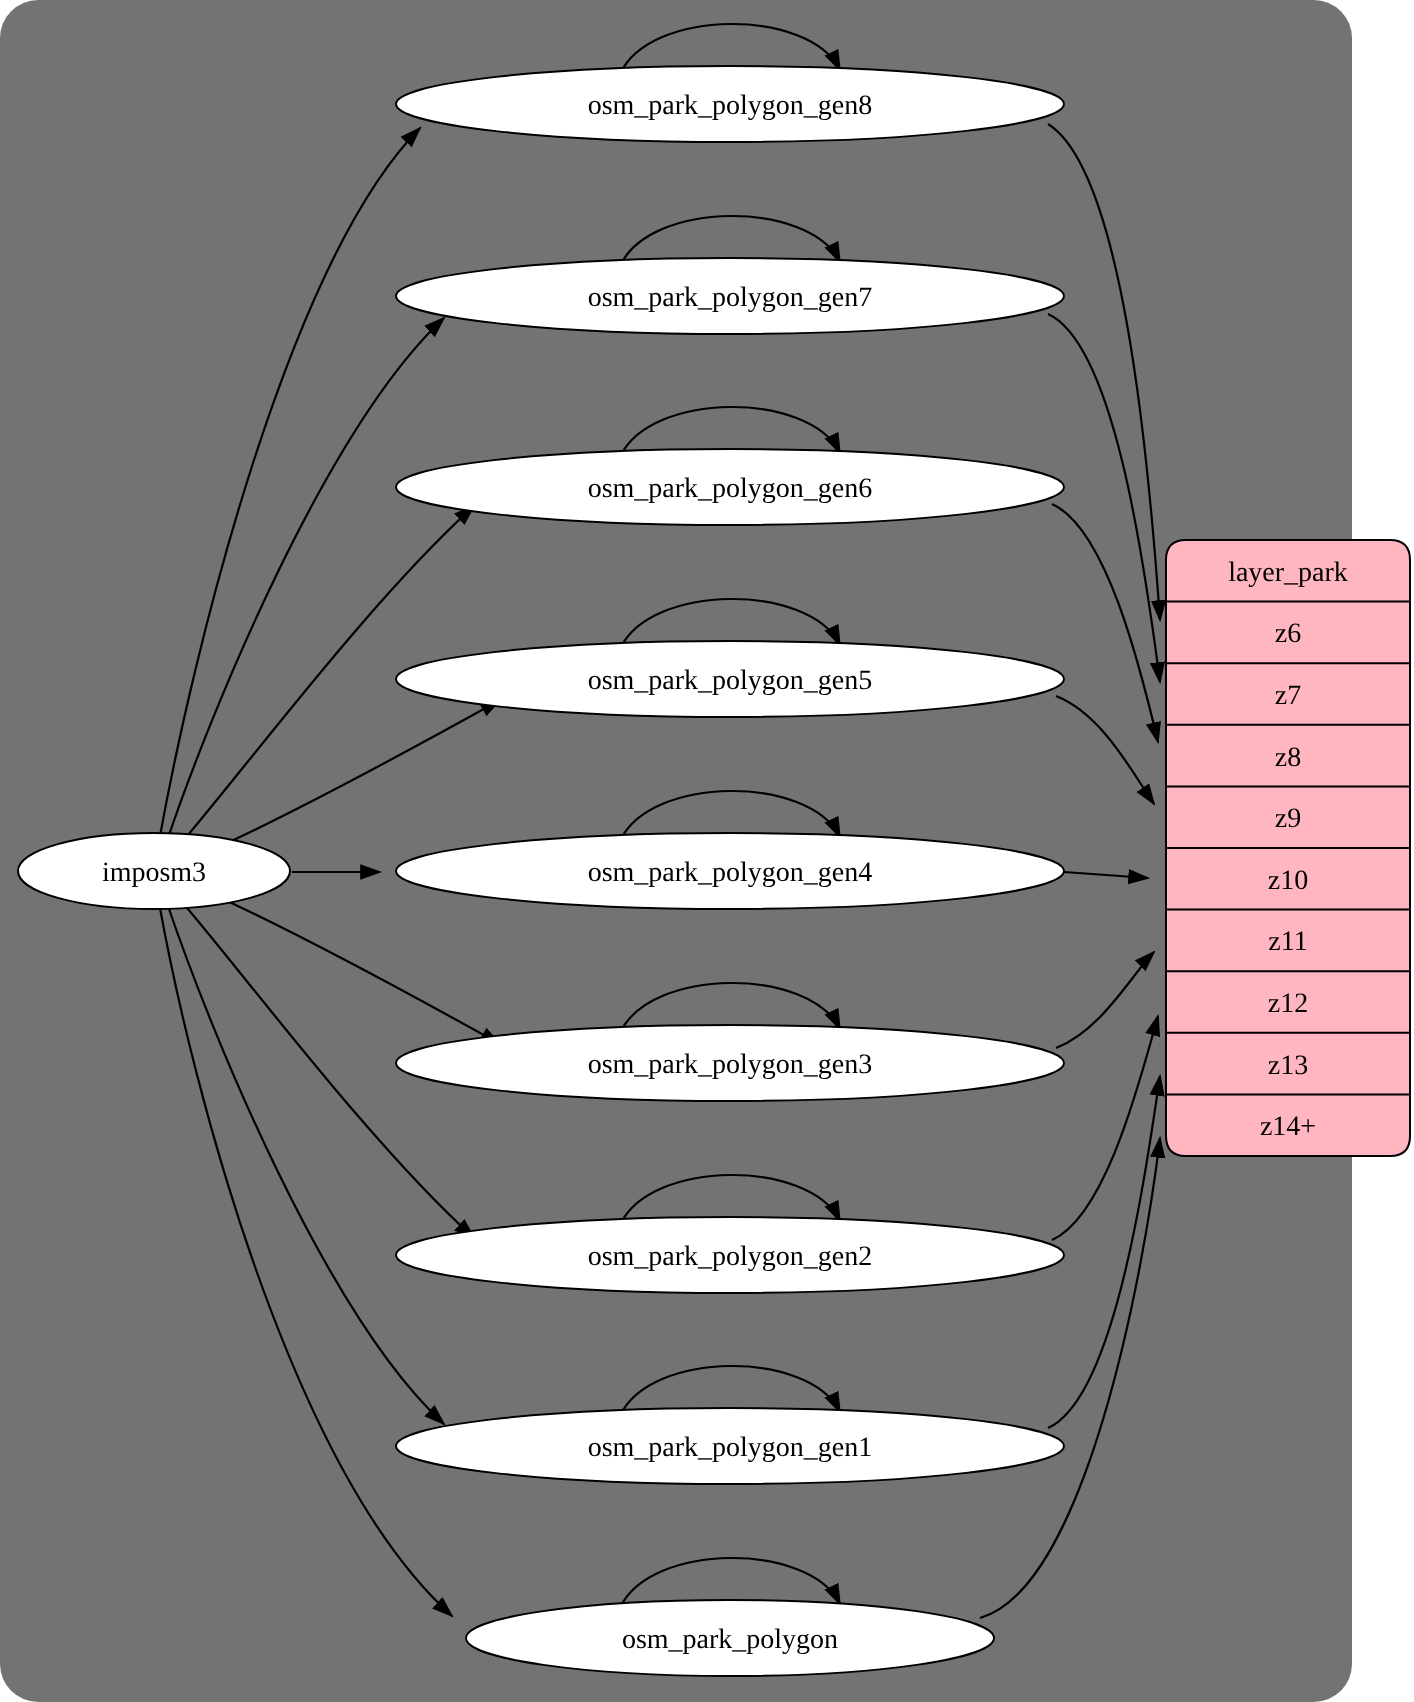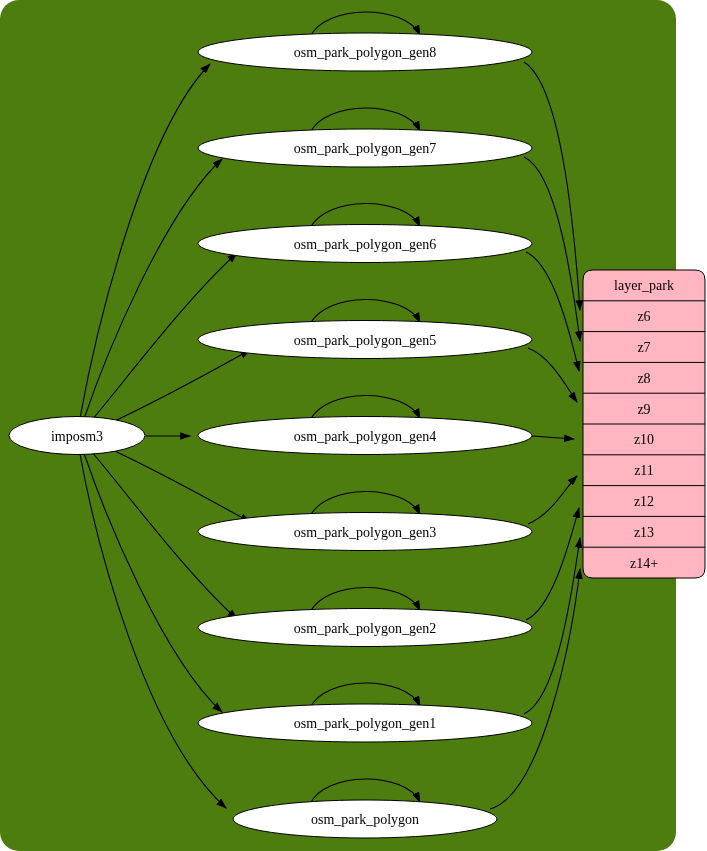--- a/index.html
+++ b/index.html
@@ -4,21 +4,21 @@
 <style>
   html, body {
     margin: 0;
     padding: 0;
     background: #ffffff;
   }
   .canvas {
     position: relative;
     width: 676px;
     height: 851px;
-    background: #4d7c0f;
+    background: #737373;
     font-family: "Liberation Serif", "DejaVu Serif", serif;
     border-radius: 19px;
   }
   svg text {
     font-family: "Liberation Serif", "DejaVu Serif", serif;
     font-size: 14px;
     fill: #000000;
   }
 </style>
 </head>

